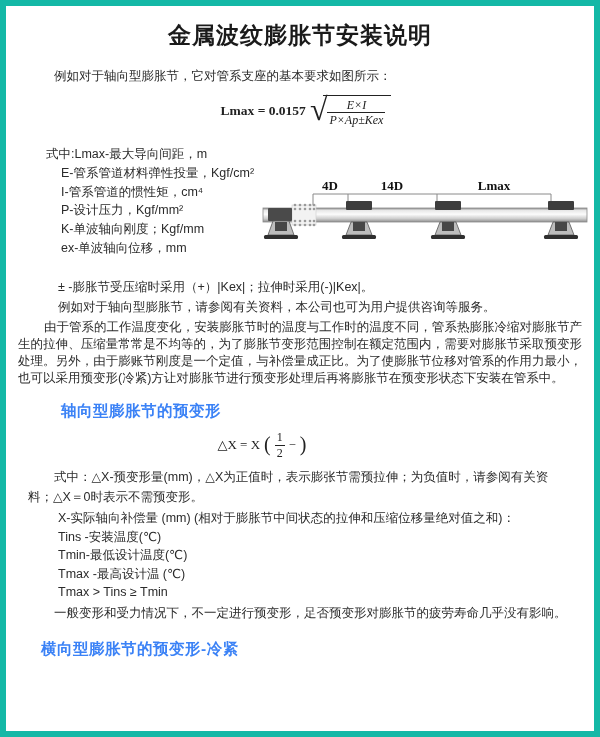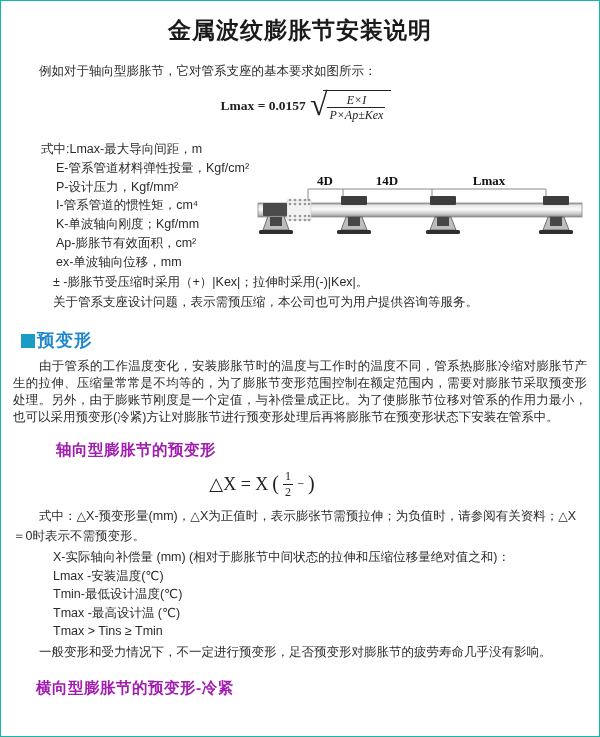--- a/index.html
+++ b/index.html
@@ -2,21 +2,21 @@
 <html><head>
 <meta charset="utf-8">
 <style>
   html,body{margin:0;padding:0;background:#ffffff;}
   .page{
     position:relative;
     width:600px;height:737px;
     box-sizing:border-box;
     padding:8px 12px 0 12px;
     background:#ffffff;
-    border:1px solid #14b8a6;
+    border:6px solid #14b8a6;
     font-family:"Liberation Sans","DejaVu Sans",sans-serif;
     font-size:12.5px;
     color:#2b2b2b;
     overflow:hidden;
   }
   h1.title{
     font-size:23px;
     font-weight:bold;
     color:#1a1a1a;
     text-align:center;
@@ -46,36 +46,36 @@
   .h-blue{
     font-size:17.5px;
     font-weight:bold;
     color:#1e88cc;
     margin-right:8px;
     letter-spacing:1px;
   }
   .ind{
     text-indent:26px;
     line-height:19.5px;
-    margin:2px 0;
+    margin:2px 10px;
   }
   .just{text-align:justify;}
   
   .formula{
     font-family:"Liberation Serif","DejaVu Serif",serif;
     color:#222;
     display:flex;
     align-items:center;
     justify-content:center;
     gap:4px;
   }
   .f1{margin:8px auto 8px auto;transform:translateX(-18px);}
   .f2{margin:8px auto 8px auto;transform:translateX(-38px);}
   .f-bold{font-weight:bold;font-size:13.5px;margin-left:48px;}
-  .f-plain{font-size:18px;}
+  .f-plain{font-size:13px;}
   .sqrt{display:inline-flex;align-items:center;}
   .sqrt-sym{font-size:32px;line-height:1;font-weight:400;transform:translateY(-2px);}
   .radicand{
     border-top:1.4px solid #222;
     padding:2px 6px 0 4px;
     margin-left:-4px;
     display:flex;align-items:flex-end;
   }
   .frac{
     display:inline-flex;
@@ -97,21 +97,21 @@
   .pipe-diagram{position:absolute;left:243px;top:33px;width:332px;height:76px;}
   .dim-label{
     font-family:"Liberation Serif","DejaVu Serif",serif;
     font-weight:bold;font-size:13px;fill:#111;
   }
   h2.sec{
     font-size:17.5px;font-weight:bold;color:#1e88cc;
     margin:16px 0 6px 8px;letter-spacing:1px;
   }
   h3.sub{
-    font-size:15.5px;font-weight:bold;color:#a21caf;
+    font-size:15.5px;font-weight:bold;color:#3b82f6;
     letter-spacing:0.5px;
   }
   h3.axial-h{margin:14px 0 8px 43px;}
   h3.lateral-h{margin:16px 0 4px 23px;}
   .pre-para{line-height:17px;margin:2px 0 6px 0;}
   .axlines .vind{line-height:18.5px;}
 </style>
 </head>
 <body>
 
@@ -132,24 +132,23 @@
           <span class="den">P×Ap±Kex</span>
         </span>
       </span>
     </span>
   </div>
 
   <div class="vars-row">
     <div class="vars">
       <div class="vline first">式中:Lmax-最大导向间距，m</div>
       <div class="vline">E-管系管道材料弹性投量，Kgf/cm²</div>
+      <div class="vline">I-管系管道的惯性矩，cm⁴</div>
       <div class="vline">P-设计压力，Kgf/mm²</div>
-      <div class="vline">I-管系管道的惯性矩，cm⁴</div>
       <div class="vline">K-单波轴向刚度；Kgf/mm</div>
-      <div class="vline">Ap-膨胀节有效面积，cm²</div>
       <div class="vline">ex-单波轴向位移，mm</div>
     </div>
 
     <svg class="pipe-diagram" viewBox="0 0 332 76" xmlns="http://www.w3.org/2000/svg">
       <defs>
         <linearGradient id="pg" x1="0" y1="0" x2="0" y2="1">
           <stop offset="0" stop-color="#8f8f8f"></stop>
           <stop offset="0.18" stop-color="#e8e8e8"></stop>
           <stop offset="0.45" stop-color="#fbfbfb"></stop>
           <stop offset="0.75" stop-color="#cfcfcf"></stop>
@@ -216,43 +215,42 @@
       <g>
         <rect x="287" y="23" width="26" height="9" rx="1" fill="#3d3d3d"></rect>
         <polygon points="292,44 308,44 313,57 287,57" fill="#bdbdbd" stroke="#555555" stroke-width="0.8"></polygon>
         <rect x="294" y="44" width="12" height="9" fill="#474747"></rect>
         <rect x="283" y="57" width="34" height="4" rx="1.5" fill="#2f2f2f"></rect>
       </g>
     </svg>
   </div>
 
   <p class="vind">± -膨胀节受压缩时采用（+）|Kex|；拉伸时采用(-)|Kex|。</p>
-  <p class="vind">关于管系支座设计问题，表示需预压缩，本公司也可为用户提供咨询等服务。</p>
-
-  <h2 class="sec"><span class="sq-sm"></span><span>预变形</span></h2>
+  <p class="vind">例如对于轴向型膨胀节，请参阅有关资料，本公司也可为用户提供咨询等服务。</p>
+
 
   <p class="ind just pre-para">由于管系的工作温度变化，安装膨胀节时的温度与工作时的温度不同，管系热膨胀冷缩对膨胀节产生的拉伸、压缩量常常是不均等的，为了膨胀节变形范围控制在额定范围内，需要对膨胀节采取预变形处理。另外，由于膨账节刚度是一个定值，与补偿量成正比。为了使膨胀节位移对管系的作用力最小，也可以采用预变形(冷紧)方让对膨胀节进行预变形处理后再将膨胀节在预变形状态下安装在管系中。</p>
 
   <h3 class="sub axial-h">轴向型膨胀节的预变形</h3>
 
   <div class="formula f2">
     <span class="f-plain">△X = X</span>
       <span class="paren">(</span>
     <span class="frac">
       <span class="num">1</span>
       <span class="den">2</span>
     </span>
     <span>−</span>
     <span class="paren">)</span>
   </div>
 
   <div class="axlines">
     <p class="ind">式中：△X-预变形量(mm)，△X为正值时，表示膨张节需预拉伸；为负值时，请参阅有关资料；△X＝0时表示不需预变形。</p>
     <p class="vind">X-实际轴向补偿量 (mm) (相对于膨胀节中间状态的拉伸和压缩位移量绝对值之和)：</p>
-    <p class="vind">Lmax -安装温度(℃)</p>
+    <p class="vind">Tins -安装温度(℃)</p>
     <p class="vind">Tmin-最低设计温度(℃)</p>
     <p class="vind">Tmax -最高设计温 (℃)</p>
     <p class="vind">Tmax &gt; Tins ≥ Tmin</p>
     <p class="ind">一般变形和受力情况下，不一定进行预变形，足否预变形对膨胀节的疲劳寿命几乎没有影响。</p>
   </div>
 
   <h3 class="sub lateral-h">横向型膨胀节的预变形-冷紧</h3>
 
 </div>
 

